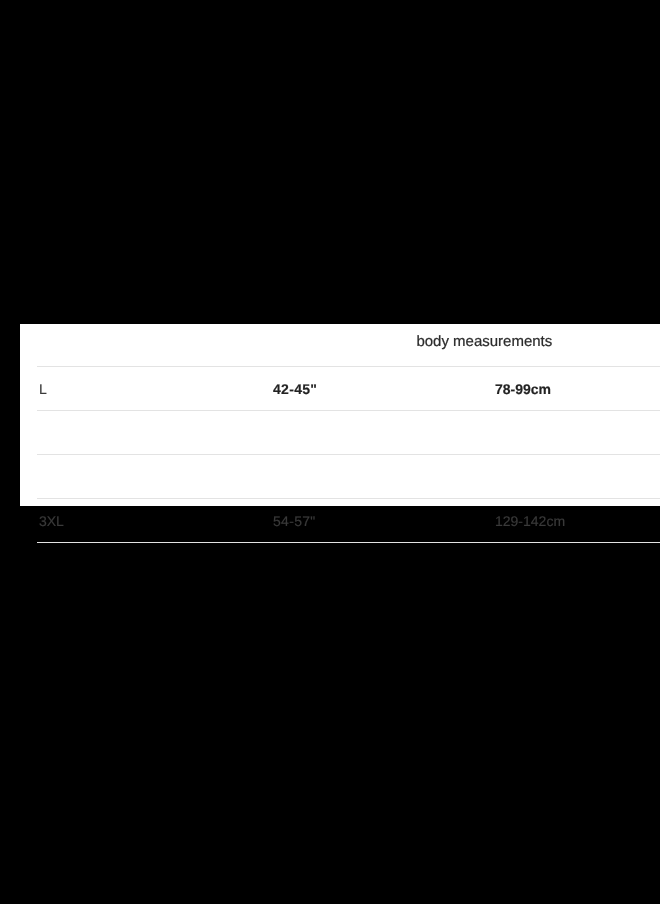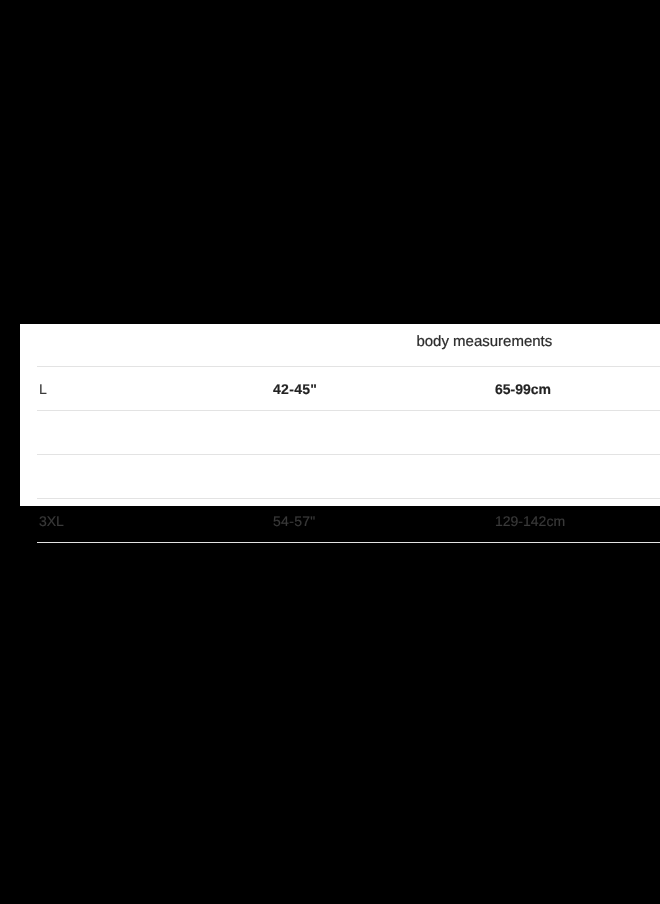--- a/index.html
+++ b/index.html
@@ -23,21 +23,21 @@
 <body>
 
 <div class="size-chart">
   <div class="chart-head">
     <div class="head-label">body measurements</div>
   </div>
   <div class="divider" style="top:42px"></div>
   <div class="row first" style="top:42px">
     <div class="cell c1">L</div>
     <div class="cell c2">42-45"</div>
-    <div class="cell c3">65-99cm</div>
+    <div class="cell c3">78-99cm</div>
   </div>
   <div class="divider" style="top:86.1px"></div>
   <div class="divider" style="top:130.2px"></div>
   <div class="divider" style="top:174.3px"></div>
   <div class="row" style="top:174.3px">
     <div class="cell c1">3XL</div>
     <div class="cell c2">54-57"</div>
     <div class="cell c3">129-142cm</div>
   </div>
   <div class="divider" style="top:218.4px"></div>

